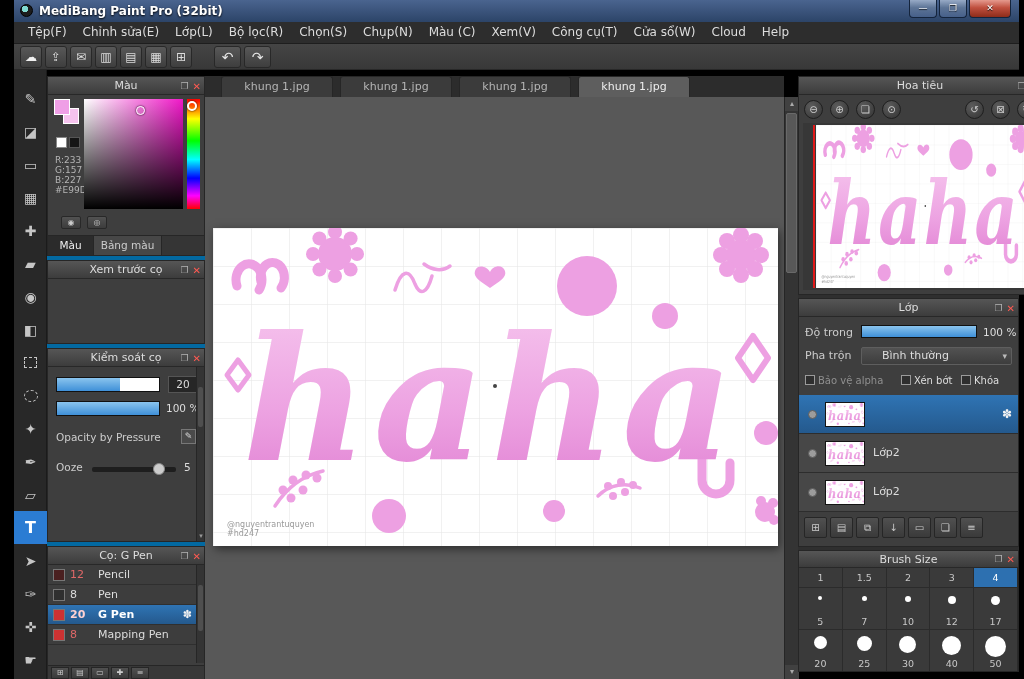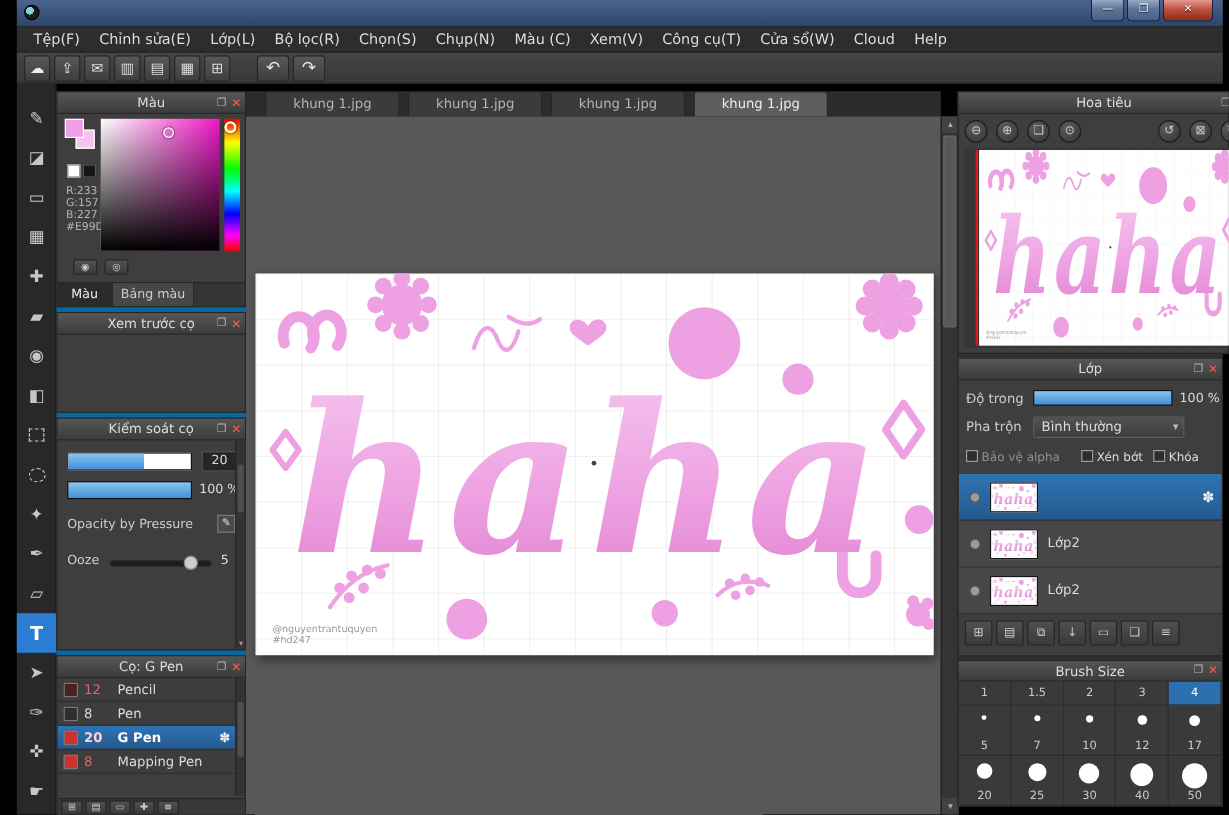--- a/index.html
+++ b/index.html
@@ -7,21 +7,21 @@
 body{font-family:"DejaVu Sans","Liberation Sans",sans-serif;-webkit-font-smoothing:antialiased}
 #stage{position:relative;width:1024px;height:679px;background:#000;overflow:hidden}
 .abs{position:absolute}
 
 .titlebar{left:14px;top:0;width:1005px;height:22px;background:linear-gradient(#4a648f,#2c4468);color:#fff;font-size:12px;line-height:22px}
 .ticon{position:absolute;left:6px;top:4px;width:13px;height:13px;border-radius:50%;background:radial-gradient(circle at 35% 35%,#7fd8d0 0 32%,#1c1c1c 33%);border:1px solid #000}
 .ttext{position:absolute;left:25px;top:0;text-shadow:0 1px 2px #000;font-weight:bold}
 .winbtns{position:absolute;right:8px;top:0;display:flex}
 .wbtn{width:28px;height:18px;border:1px solid #14243c;border-top:none;border-radius:0 0 4px 4px;background:linear-gradient(#97aac6,#5d7496 45%,#46608a);color:#fff;font-size:9px;text-align:center;line-height:16px;margin-left:2px;text-shadow:0 1px 1px #000}
 .wbtn.close{width:42px;background:linear-gradient(#e59a8e,#c0503f 45%,#8e2c1a)}
-.menubar{left:14px;top:22px;width:1005px;height:22px;background:#2d2d2d;border-bottom:1px solid #1e1e1e;color:#ddd;font-size:12px;display:flex;align-items:center;padding-left:6px}
+.menubar{left:14px;top:22px;width:1005px;height:22px;background:#2d2d2d;border-bottom:1px solid #1e1e1e;color:#ddd;font-size:12px;display:flex;align-items:flex-end;padding-left:6px}
 .menu-item{padding:0 8px;line-height:22px;white-space:nowrap}
 .toolbar{left:14px;top:44px;width:1005px;height:26px;background:linear-gradient(#454545,#383838);display:flex;align-items:center;padding-left:6px;gap:3px;border-bottom:1px solid #282828}
 .tbtn{width:22px;height:22px;background:linear-gradient(#585858,#3e3e3e);border:1px solid #282828;border-radius:3px;color:#ddd;font-size:12px;text-align:center;line-height:20px}
 .tbtn.nav{width:27px;font-size:14px;color:#e8e8e8}
 .tsep{width:16px}
 
 .toolstrip{left:14px;top:70px;width:33px;height:609px;background:#282828;border-right:1px solid #1b1b1b;padding-top:12px}
 .tool{width:33px;height:33px;color:#c6c6c6;font-size:14px;display:flex;align-items:center;justify-content:center}
 .tool.sel{background:#2b7cd3;color:#fff;font-weight:bold;font-size:16px}
 .dash-square{width:13px;height:11px;border:1px dashed #c6c6c6}
@@ -75,21 +75,21 @@
 .sbtn{position:absolute;left:0;width:14px;height:14px;background:#414141;color:#aaa;font-size:8px;text-align:center;line-height:14px}
 .sthumb{position:absolute;left:1px;top:16px;width:11px;height:160px;background:#585858;border:1px solid #696969;border-radius:2px}
 
 .navtools{position:absolute;left:5px;right:5px;top:20px;height:24px;display:flex;align-items:center;gap:7px}
 .navbtn{width:19px;height:19px;border-radius:50%;background:radial-gradient(circle at 35% 30%,#5c5c5c,#333);border:1px solid #1f1f1f;color:#ccc;font-size:10px;text-align:center;line-height:18px}
 .navspacer{flex:1}
 .navthumbwrap{position:absolute;left:4px;right:4px;top:46px;bottom:4px;background:#373737}
 .redline{position:absolute;left:10px;top:2px;bottom:2px;width:2px;background:#e01818}
 .navimg{position:absolute;left:13px;right:2px;top:2px;bottom:2px;background:#fff}
 
-.ldrop{position:absolute;left:62px;top:48px;width:126px;height:18px;background:linear-gradient(#525252,#3d3d3d);border:1px solid #5e5e5e;border-radius:2px;color:#ddd;font-size:11px;line-height:16px;padding-left:6px}
+.ldrop{position:absolute;left:62px;top:48px;width:151px;height:18px;background:linear-gradient(#525252,#3d3d3d);border:1px solid #5e5e5e;border-radius:2px;color:#ddd;font-size:11px;line-height:16px;padding-left:20px}
 .ldroparrow{position:absolute;right:4px;top:0;line-height:16px;color:#bbb;font-size:9px}
 .chk{display:inline-block;width:10px;height:10px;border:1px solid #9a9a9a;background:#2e2e2e;vertical-align:-1px;margin-right:3px}
 .chkitem{position:absolute;top:76px;font-size:10px;color:#ddd;white-space:nowrap}
 .lrow{position:absolute;left:0;right:0;height:39px;background:#474747;border-bottom:1px solid #2d2d2d}
 .lrow.sel{background:linear-gradient(#2f74b4,#24598d)}
 .leye{position:absolute;left:9px;top:15px;width:9px;height:9px;border-radius:50%;background:#9c9c9c;border:1px solid #5c5c5c}
 .lthumb{position:absolute;left:26px;top:7px;width:40px;height:25px;background:#fff;border:1px solid #141414;overflow:hidden}
 .lname{position:absolute;left:74px;top:0;line-height:38px;font-size:11px;color:#ddd;width:108px;overflow:hidden;white-space:nowrap}
 .lrow.sel .lname{color:#fff;font-weight:bold}
 .lgear{position:absolute;right:6px;top:0;line-height:38px;font-size:12px;color:#f2f2f2}
@@ -183,20 +183,21 @@
 <text x="14" y="299" font-size="8" fill="#999">@nguyentrantuquyen</text>
 <text x="14" y="308" font-size="8" fill="#999">#hd247</text>
 </symbol>
 </defs>
 </svg>
 
 <div id="stage">
 
   <div class="abs titlebar">
     <span class="ticon"></span>
+    <span class="ttext">MediBang Paint Pro (32bit)</span>
     <span class="winbtns">
       <span class="wbtn">—</span>
       <span class="wbtn">❐</span>
       <span class="wbtn close">✕</span>
     </span>
   </div>
 
   <div class="abs menubar">
     <span class="menu-item">Tệp(F)</span>
     <span class="menu-item">Chỉnh sửa(E)</span>

